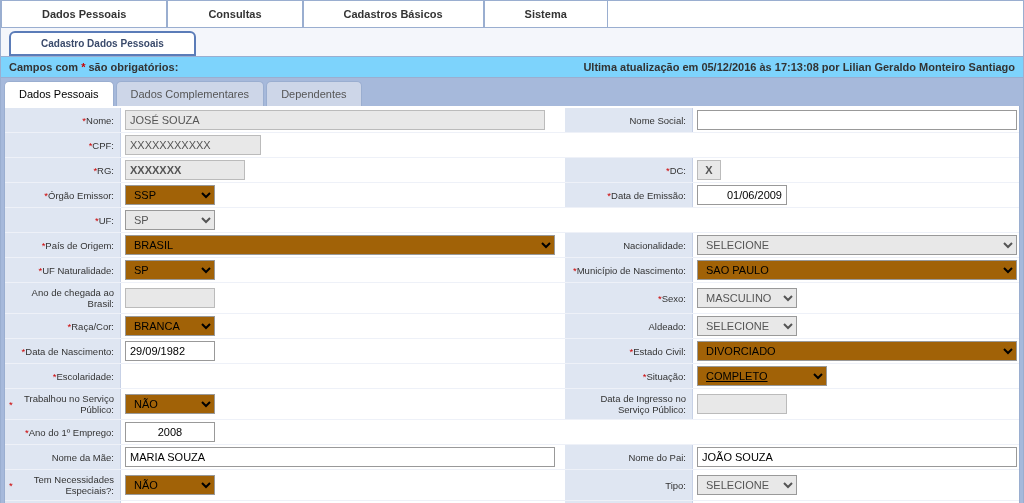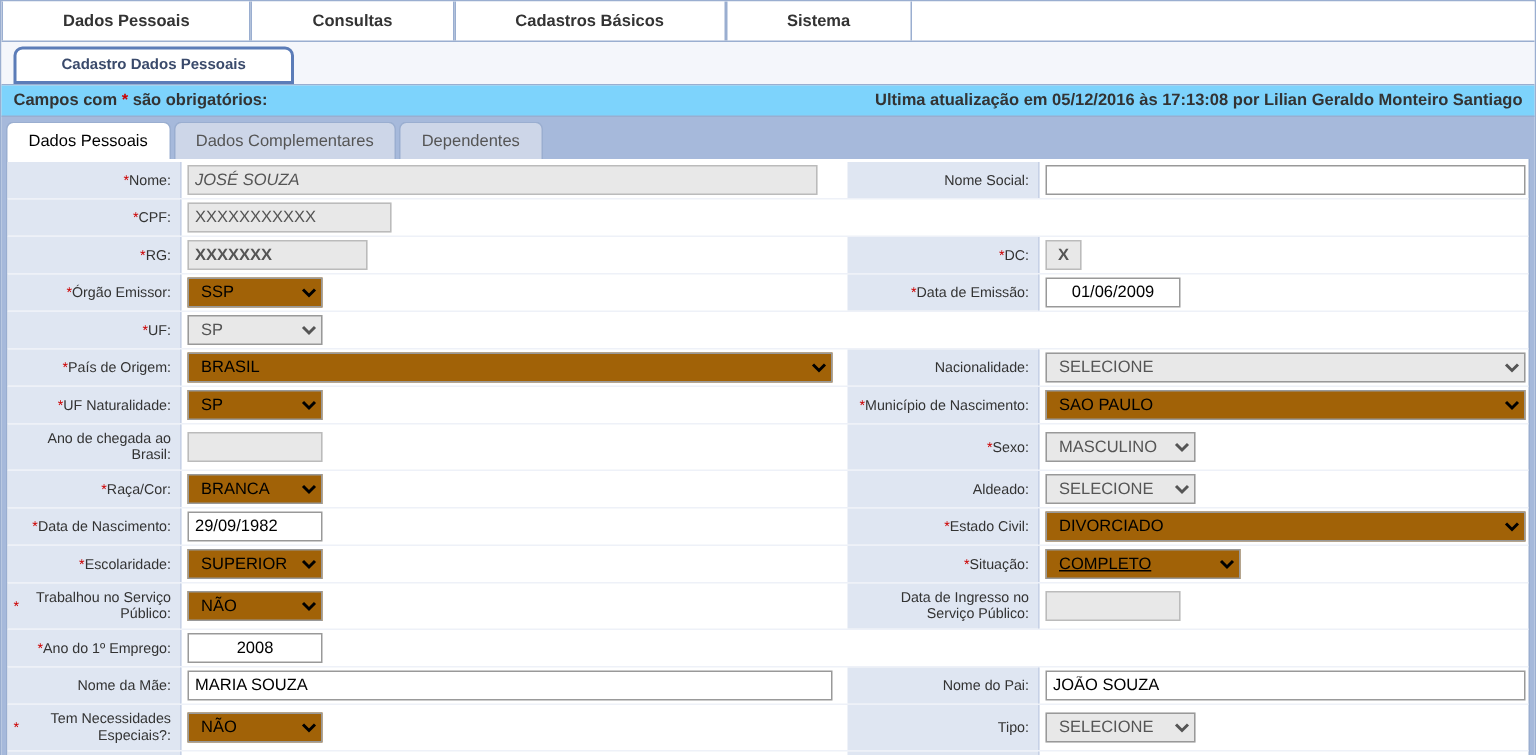--- a/index.html
+++ b/index.html
@@ -170,21 +170,21 @@
 
     <div class="form-area">
 
       <div class="form-row col-split">
         <div class="left-col">
           <div class="lbl">
               <span class="ast">*</span>
               <span>Nome:</span>
             </div>
           <div class="fld">
-              <span class="ro" style="width:420px;font-style:italic;">JOSÉ SOUZA</span>
+              <span class="ro" style="width:420px;">JOSÉ SOUZA</span>
             </div>
         </div>
         <div class="right-col">
           <div class="lbl">
               <span>Nome Social:</span>
             </div>
           <div class="fld">
               <input type="text" style="width: 320px;" value="">
             </div>
         </div>
@@ -233,21 +233,21 @@
           <div class="fld">
               <select style="width:90px;"><option>SSP</option></select>
             </div>
         </div>
         <div class="right-col">
           <div class="lbl">
               <span class="ast">*</span>
               <span>Data de Emissão:</span>
             </div>
           <div class="fld">
-              <input type="text" style="width: 90px; text-align: center;" value="01/06/2009">
+              <input type="text" style="width: 90px; text-align: right;" value="01/06/2009">
             </div>
         </div>
       </div>
 
       <div class="form-row col-split">
         <div class="left-col">
           <div class="lbl">
               <span class="ast">*</span>
               <span>UF:</span>
             </div>
@@ -358,23 +358,20 @@
               <select style="width:320px;"><option>DIVORCIADO</option></select>
             </div>
         </div>
       </div>
 
       <div class="form-row col-split">
         <div class="left-col">
           <div class="lbl">
               <span class="ast">*</span>
               <span>Escolaridade:</span>
-            </div>
-          <div class="fld">
-              <select style="width:90px;"><option>SUPERIOR</option></select>
             </div>
         </div>
         <div class="right-col">
           <div class="lbl">
               <span class="ast">*</span>
               <span>Situação:</span>
             </div>
           <div class="fld">
               <select style="width:130px;text-decoration:underline;"><option>COMPLETO</option></select>
             </div>

